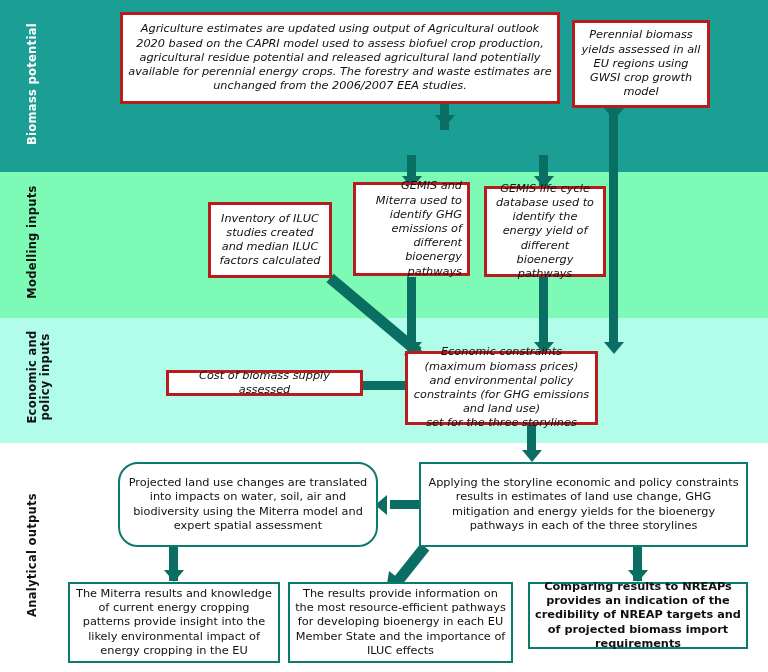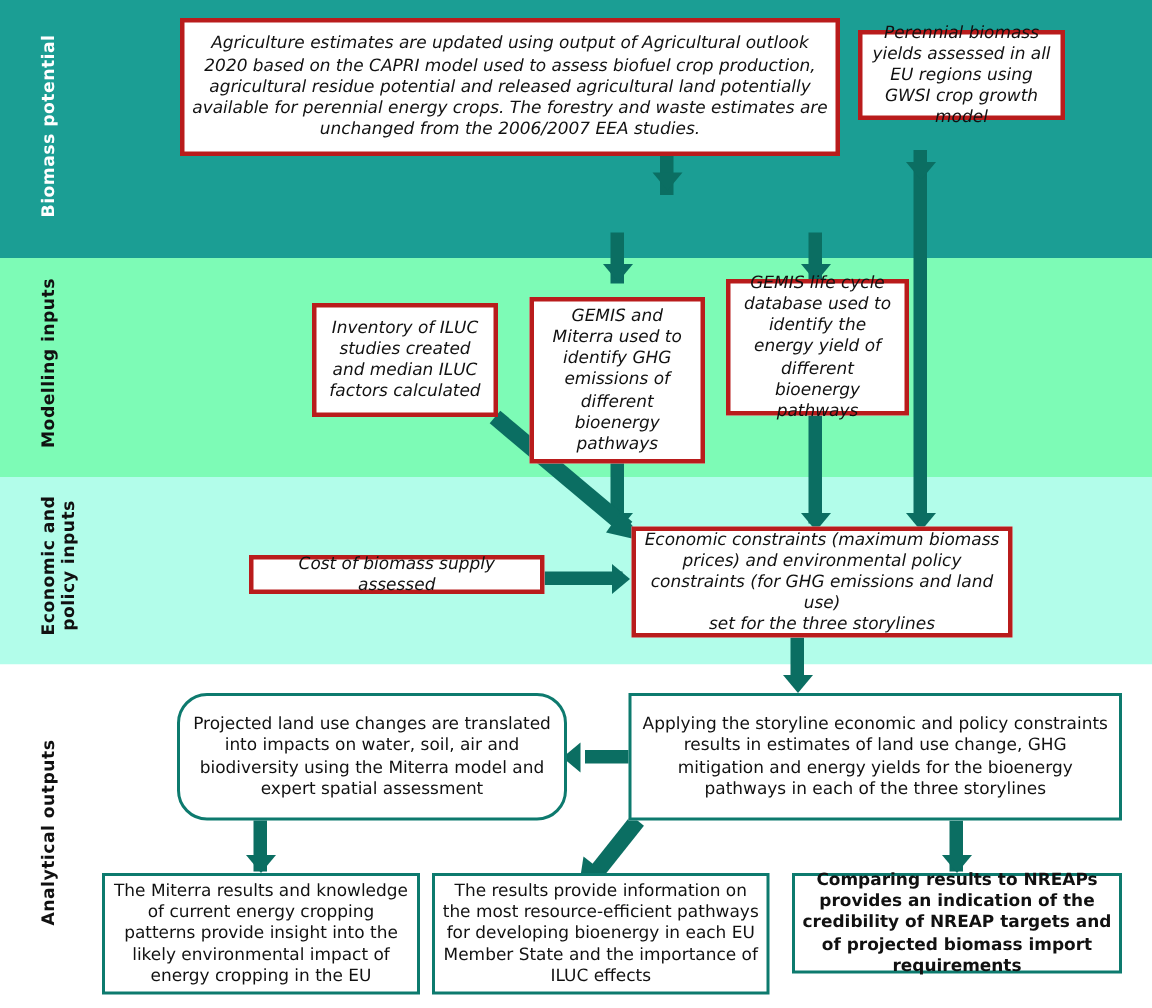--- a/index.html
+++ b/index.html
@@ -128,32 +128,32 @@
   <svg class="diagsvg" style="left:0;top:0;width:768px;height:672px;">
     <line x1="425" y1="547" x2="394" y2="586" stroke="#0b6e62" stroke-width="11"></line>
     <polygon points="385,597 389,571 403,582" fill="#0b6e62"></polygon>
   </svg>
 
   <div class="conn vline" style="left:633px;top:547px;height:34px;"></div>
   <div class="arrowhead-down" style="left:628px;top:570px;"></div>
 
   <div class="box plain" style="left:120px;top:12px;width:440px;height:92px;">Agriculture estimates are updated using output of Agricultural outlook 2020 based on the CAPRI model used to assess biofuel crop production, agricultural residue  potential and released agricultural land potentially available for perennial energy crops. The forestry and waste estimates are unchanged from the 2006/2007 EEA studies.</div>
 
-  <div class="box plain" style="left:572px;top:20px;width:138px;height:60px;">Perennial biomass yields assessed in all EU regions using GWSI crop growth model</div>
+  <div class="box plain" style="left:572px;top:20px;width:138px;height:88px;">Perennial biomass yields assessed in all EU regions using GWSI crop growth model</div>
 
 
   <div class="box plain" style="left:208px;top:202px;width:124px;height:76px;">Inventory of ILUC studies created and median ILUC factors calculated</div>
 
-  <div class="box plain" style="left:353px;top:198px;width:117px;height:111px;">GEMIS and Miterra used to identify GHG emissions of different bioenergy pathways</div>
+  <div class="box plain" style="left:353px;top:182px;width:117px;height:94px;text-align:right;">GEMIS and Miterra used to identify GHG emissions of different bioenergy pathways</div>
 
   <div class="box plain" style="left:484px;top:186px;width:122px;height:91px;">GEMIS life cycle database used to identify the energy yield of different bioenergy pathways</div>
 
   <div class="box plain" style="left:166px;top:370px;width:197px;height:26px;">Cost of biomass supply assessed</div>
 
-  <div class="box plain" style="left:421px;top:351px;width:254px;height:74px;">Economic constraints (maximum biomass prices) and environmental policy constraints (for GHG emissions and land use)
+  <div class="box plain" style="left:405px;top:351px;width:193px;height:74px;">Economic constraints (maximum biomass prices) and environmental policy constraints (for GHG emissions and land use)
 set for the three storylines</div>
 
   <div class="box outlined" style="left:118px;top:462px;width:260px;height:85px;border-radius:20px;">Projected land use changes are translated into impacts on water, soil, air and biodiversity using the Miterra model and expert spatial assessment</div>
 
   <div class="box outlined" style="left:419px;top:462px;width:329px;height:85px;">Applying the storyline economic and policy constraints results in estimates of land use change, GHG mitigation and energy yields for the bioenergy pathways in each of the three storylines</div>
 
   <div class="box outlined" style="left:68px;top:582px;width:212px;height:81px;">The Miterra results and knowledge of current energy cropping patterns provide insight into the likely environmental impact of energy cropping in the EU</div>
 
   <div class="box outlined" style="left:288px;top:582px;width:225px;height:81px;">The results provide information on the most resource-efficient pathways for developing bioenergy in each EU Member State and the importance of ILUC effects</div>
 

